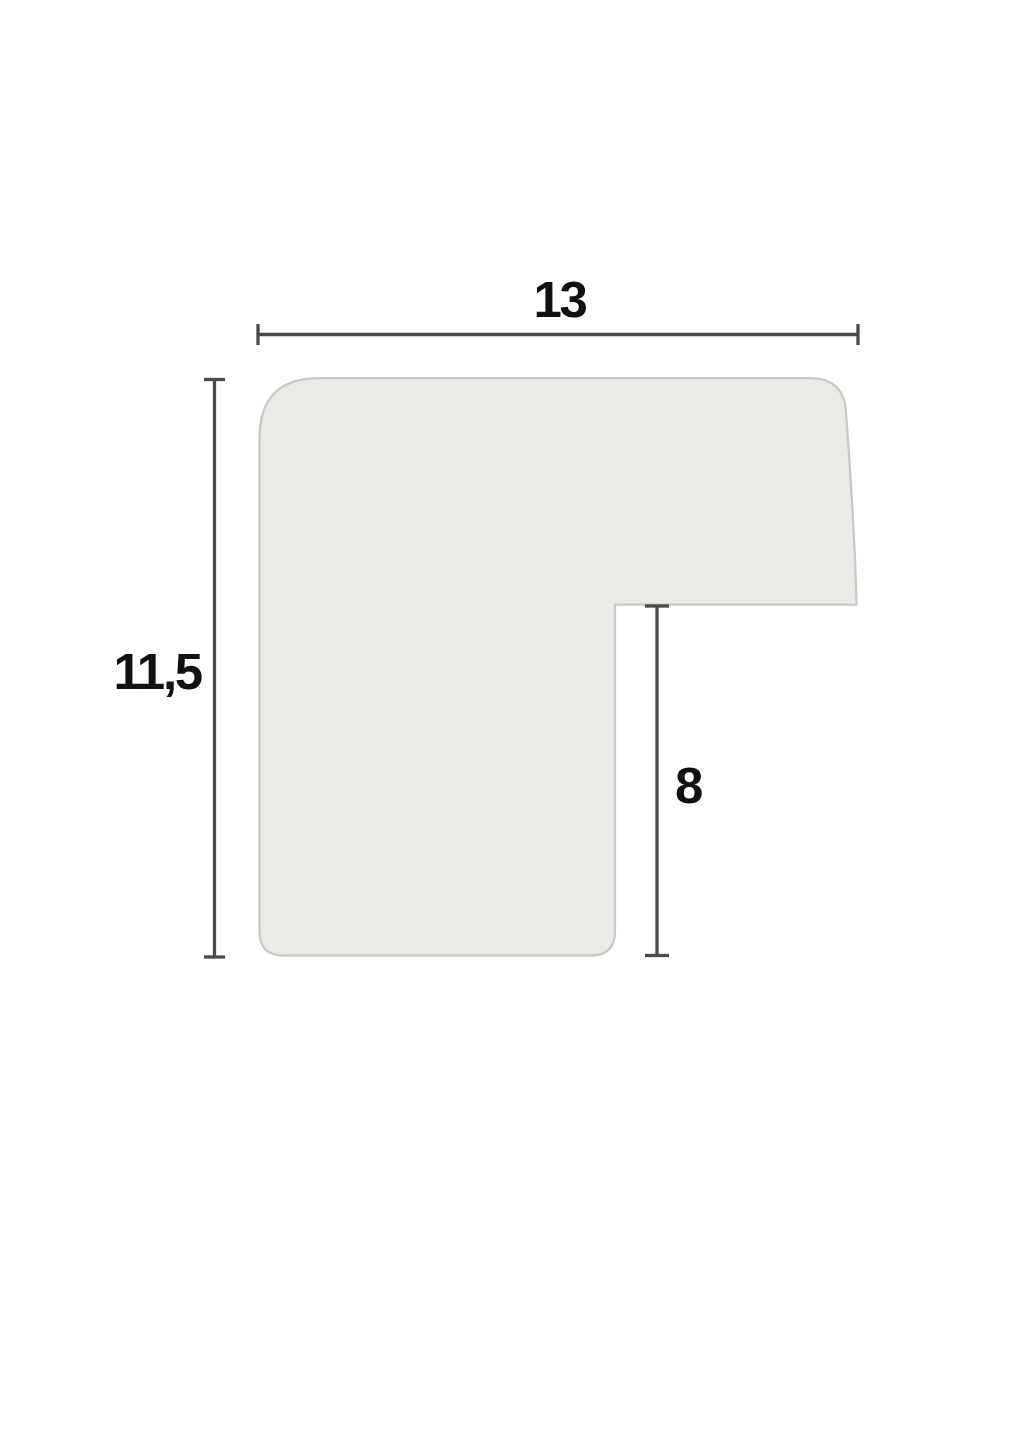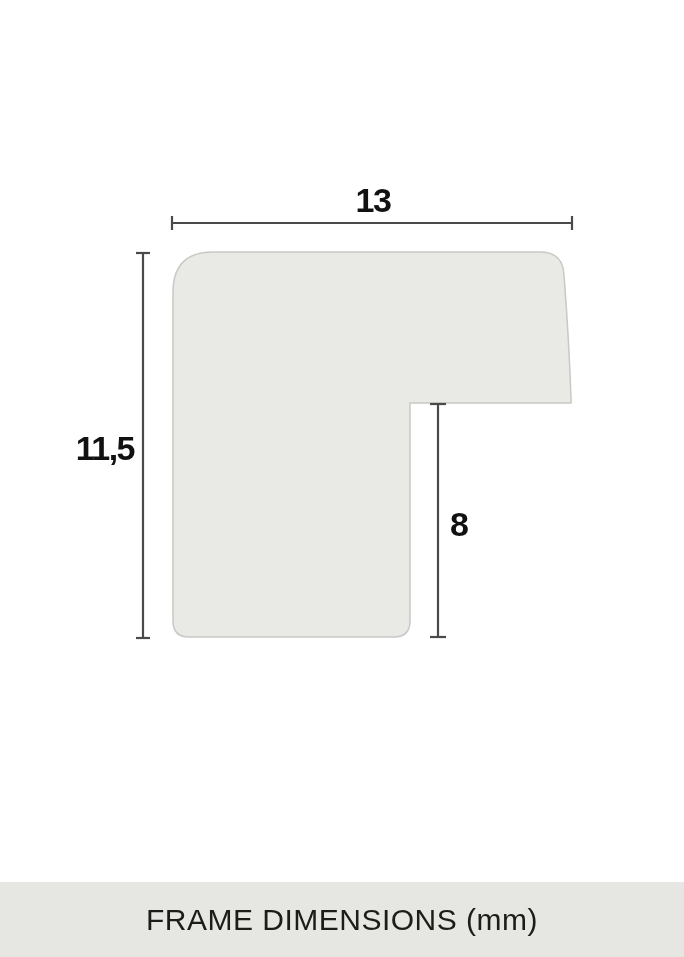--- a/index.html
+++ b/index.html
@@ -11,21 +11,21 @@
     --caption-bar-background:#e6e6e2;
     --caption-text:#1c1c1a;
   }
   html,body{margin:0;padding:0;}
   body{
     width:684px;height:957px;
     background:var(--background);
     font-family:"Liberation Sans",sans-serif;
   }
   .stage{
-    position:relative;width:684px;height:957px;
+    position:relative;width:684px;height:853px;
     overflow:hidden;background:var(--background);
   }
   .diagram-canvas{position:absolute;top:0;left:0;}
   .profile-shape{
     fill:var(--profile-fill);
     stroke:var(--profile-stroke);
     stroke-width:1.5;
   }
   .dim-line{
     stroke:var(--dimension-line);
@@ -96,17 +96,14 @@
       <line x1="430" y1="637" x2="446" y2="637"></line>
     </g>
   </svg>
 
   <div class="dim-label centered" style="left:373px;top:200px;">13</div>
 
   <div class="dim-label right-aligned" style="left:134px;top:448px;">11,5</div>
 
   <div class="dim-label left-aligned" style="left:450px;top:524px;">8</div>
 
-  <div class="caption-bar">
-    <span class="caption">FRAME DIMENSIONS (mm)</span>
-  </div>
 
 </div>
 
 </body></html>

